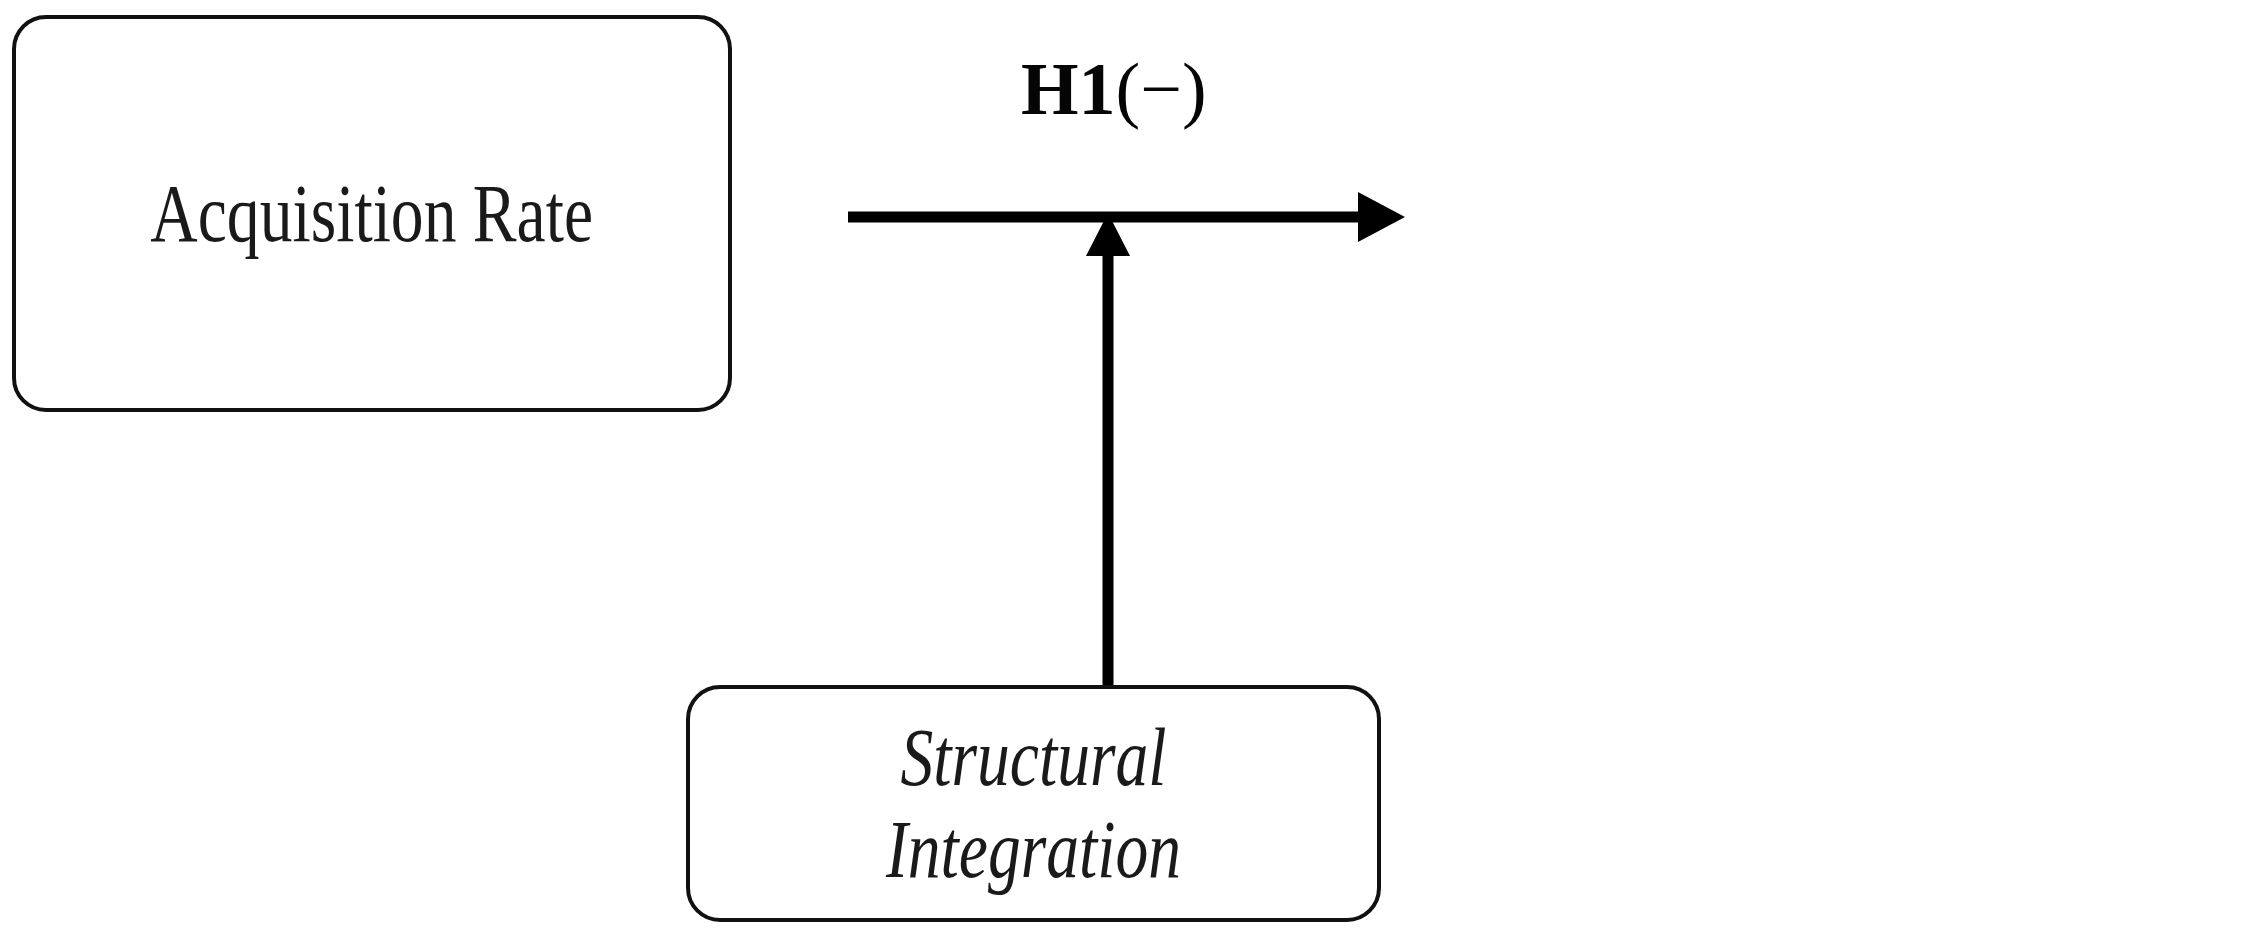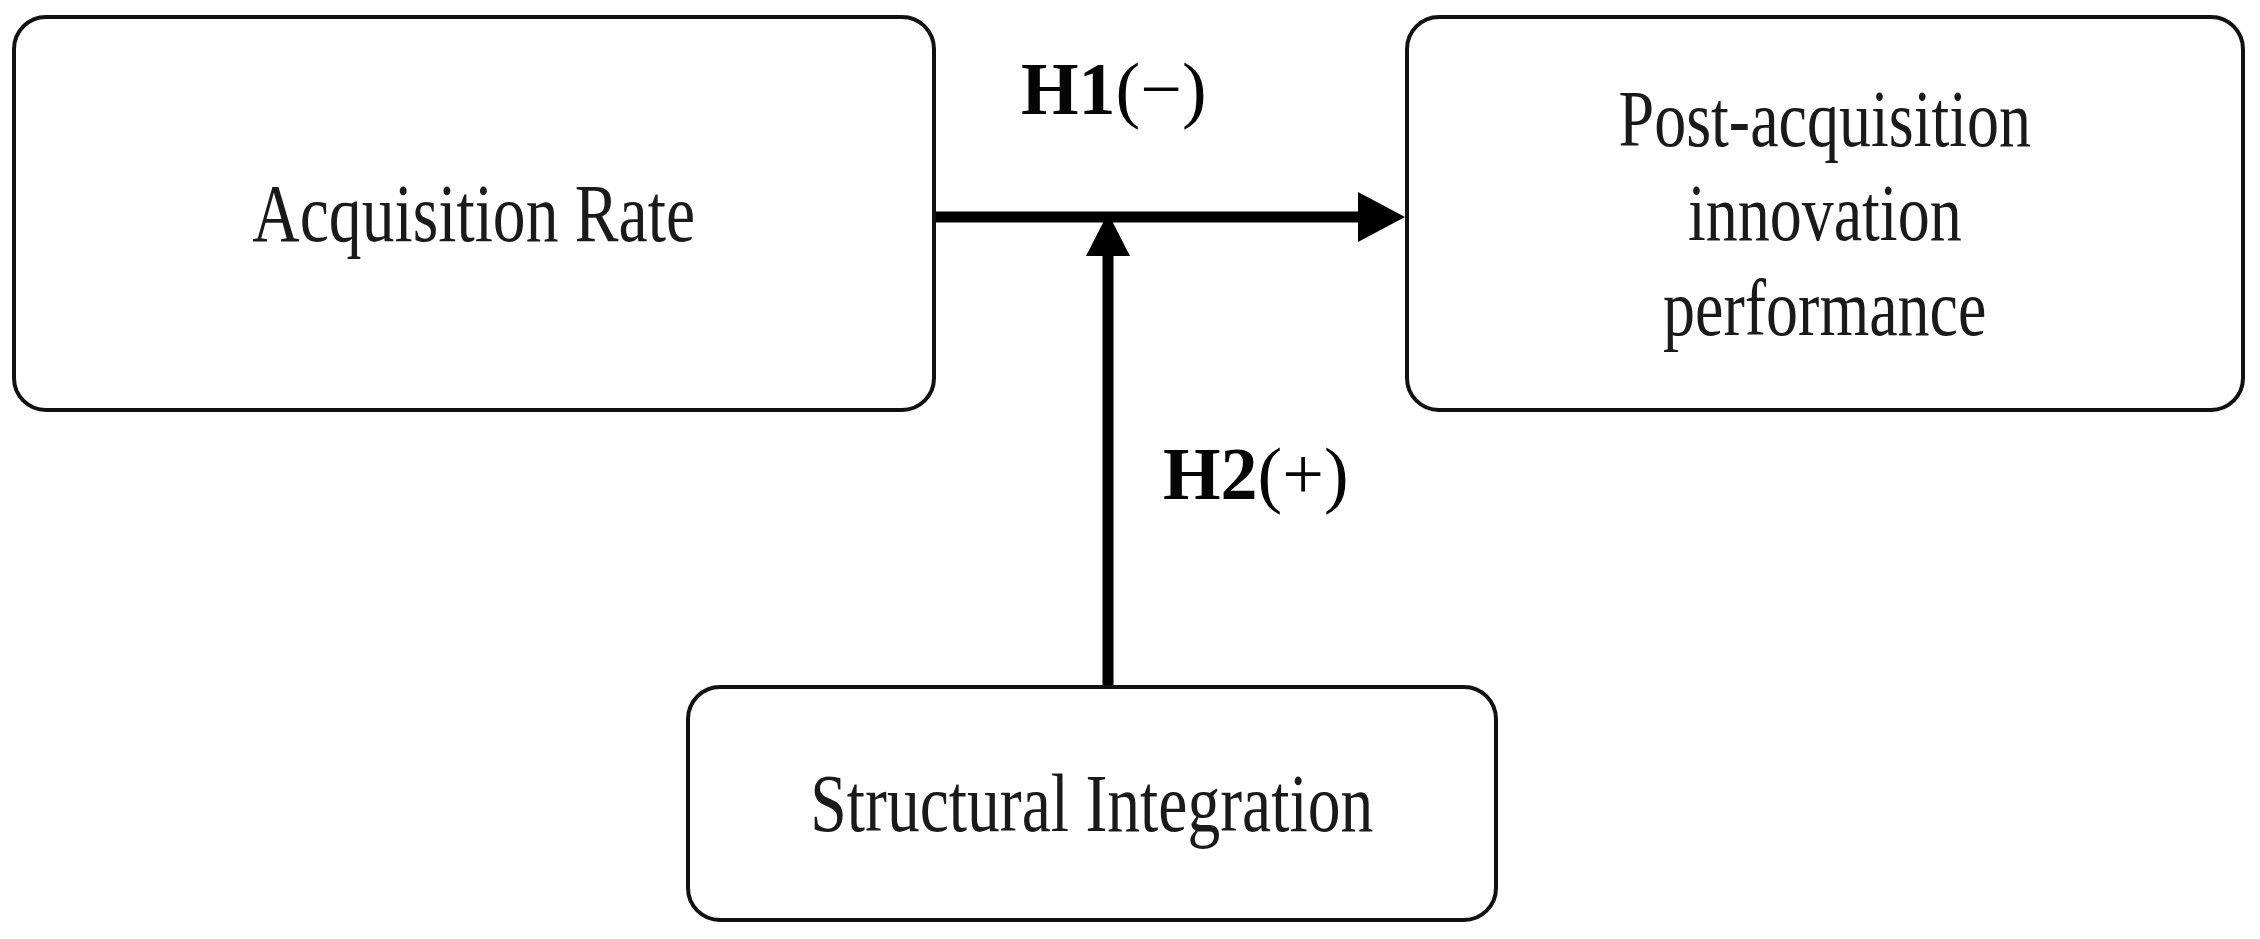--- a/index.html
+++ b/index.html
@@ -36,41 +36,42 @@
     color: #1a1a1a;
     letter-spacing: 0px;
     transform: scaleX(0.80);
     transform-origin: center center;
     white-space: pre-line;
     line-height: 1.12;
   }
   #box-acquisition-rate {
     left: 12px;
     top: 15px;
-    width: 924px;
+    width: 720px;
     height: 397px;
   }
   #box-acquisition-rate .node-label {
     font-size: 82px;
   }
   #box-post-acquisition {
     left: 1405px;
     top: 15px;
     width: 840px;
     height: 397px;
   }
   #box-post-acquisition .node-label {
     font-size: 80px;
     line-height: 1.18;
   }
   #box-structural-integration {
     left: 686px;
     top: 685px;
-    width: 812px;
+    width: 695px;
     height: 237px;
+    font-style: italic;
   }
   #box-structural-integration .node-label {
     font-size: 82px;
   }
 
   
   .connector-svg {
     position: absolute;
     left: 0;
     top: 0;
@@ -119,27 +120,21 @@
     <g>
       <line x1="1108" y1="685" x2="1108" y2="252" stroke="#000000" stroke-width="11"></line>
       <polygon points="1108,213 1086,256 1130,256" fill="#000000"></polygon>
     </g>
   </svg>
 
   <div class="node-box" id="box-acquisition-rate">
     <span class="node-label">Acquisition Rate</span>
   </div>
 
-  <div class="node-box" id="box-post-acquisition">
-    <span class="node-label">Post-acquisition
-innovation
-performance</span>
-  </div>
 
   <div class="node-box" id="box-structural-integration">
     <span class="node-label">Structural Integration</span>
   </div>
 
   <div class="hyp-label" id="label-h1"><span class="hyp-code">H1</span><span class="hyp-sign">(−)</span></div>
 
-  <div class="hyp-label" id="label-h2"><span class="hyp-code">H2</span><span class="hyp-sign">(+)</span></div>
 
 </div>
 
 </body></html>

